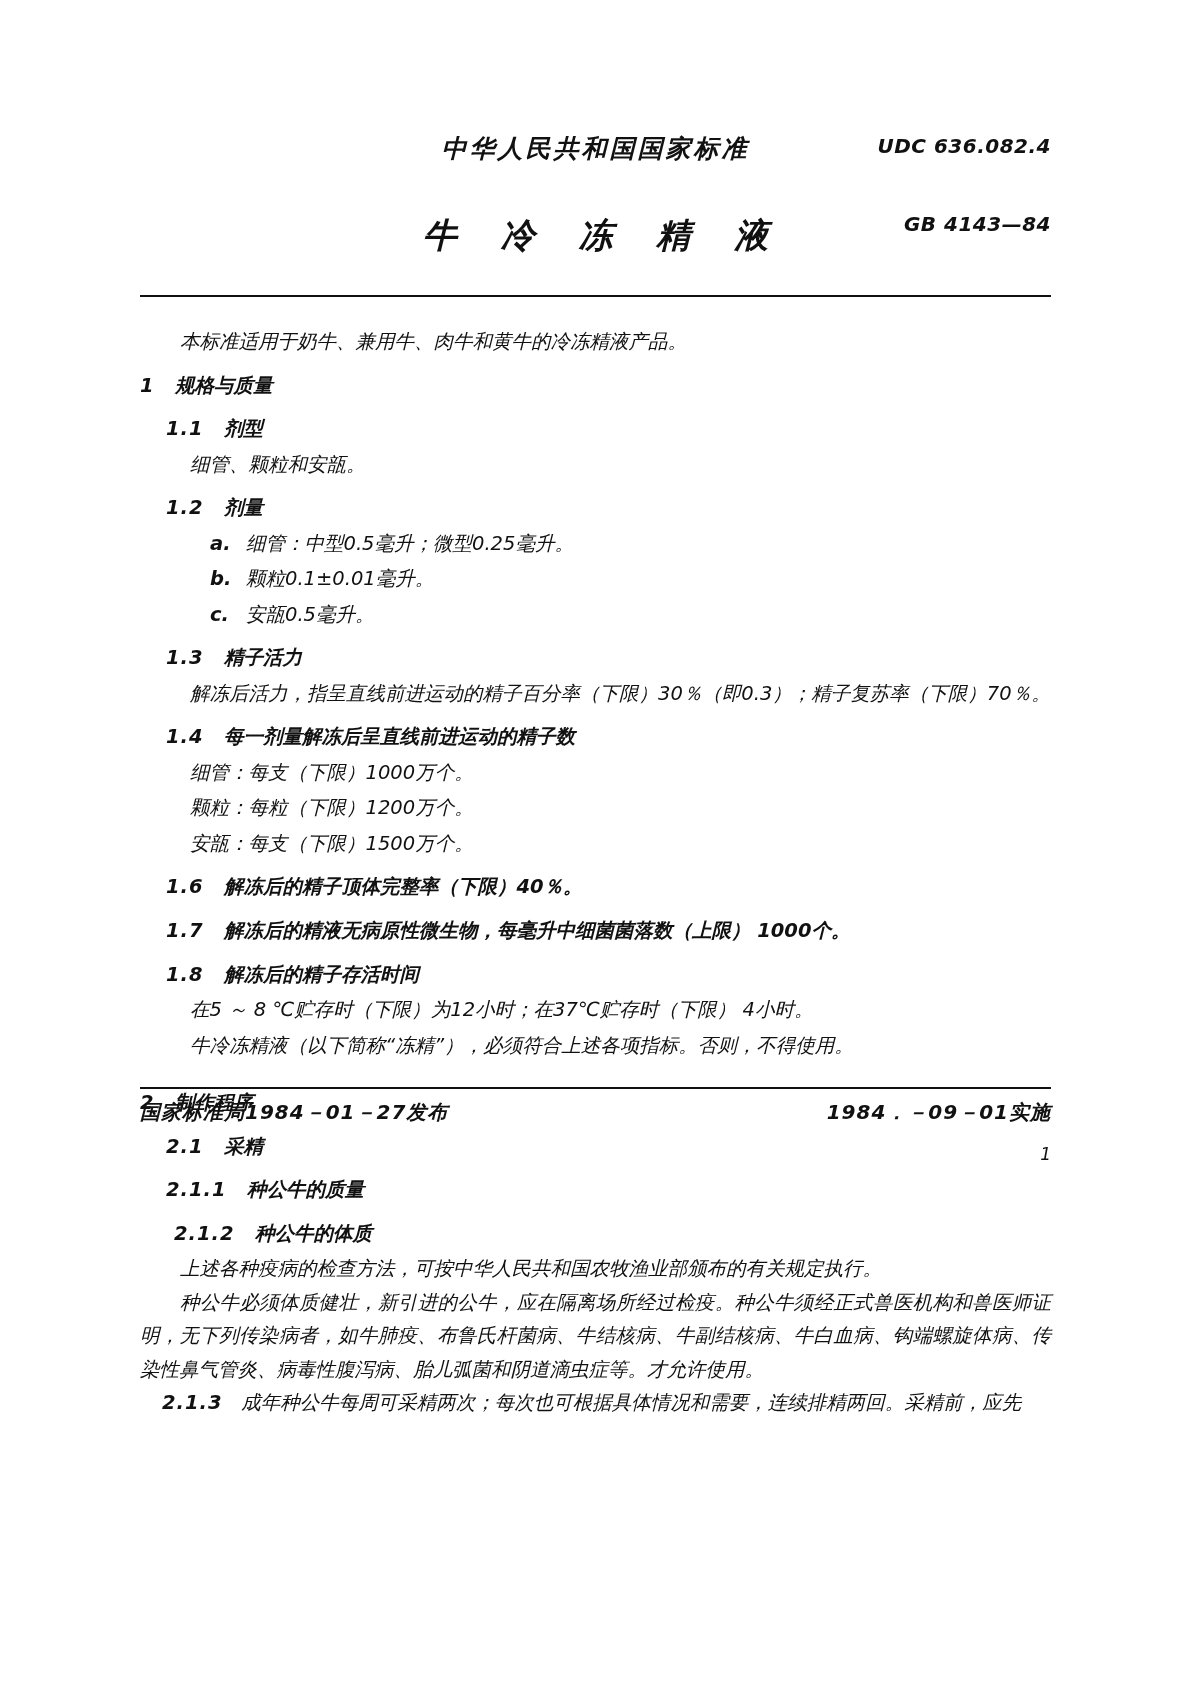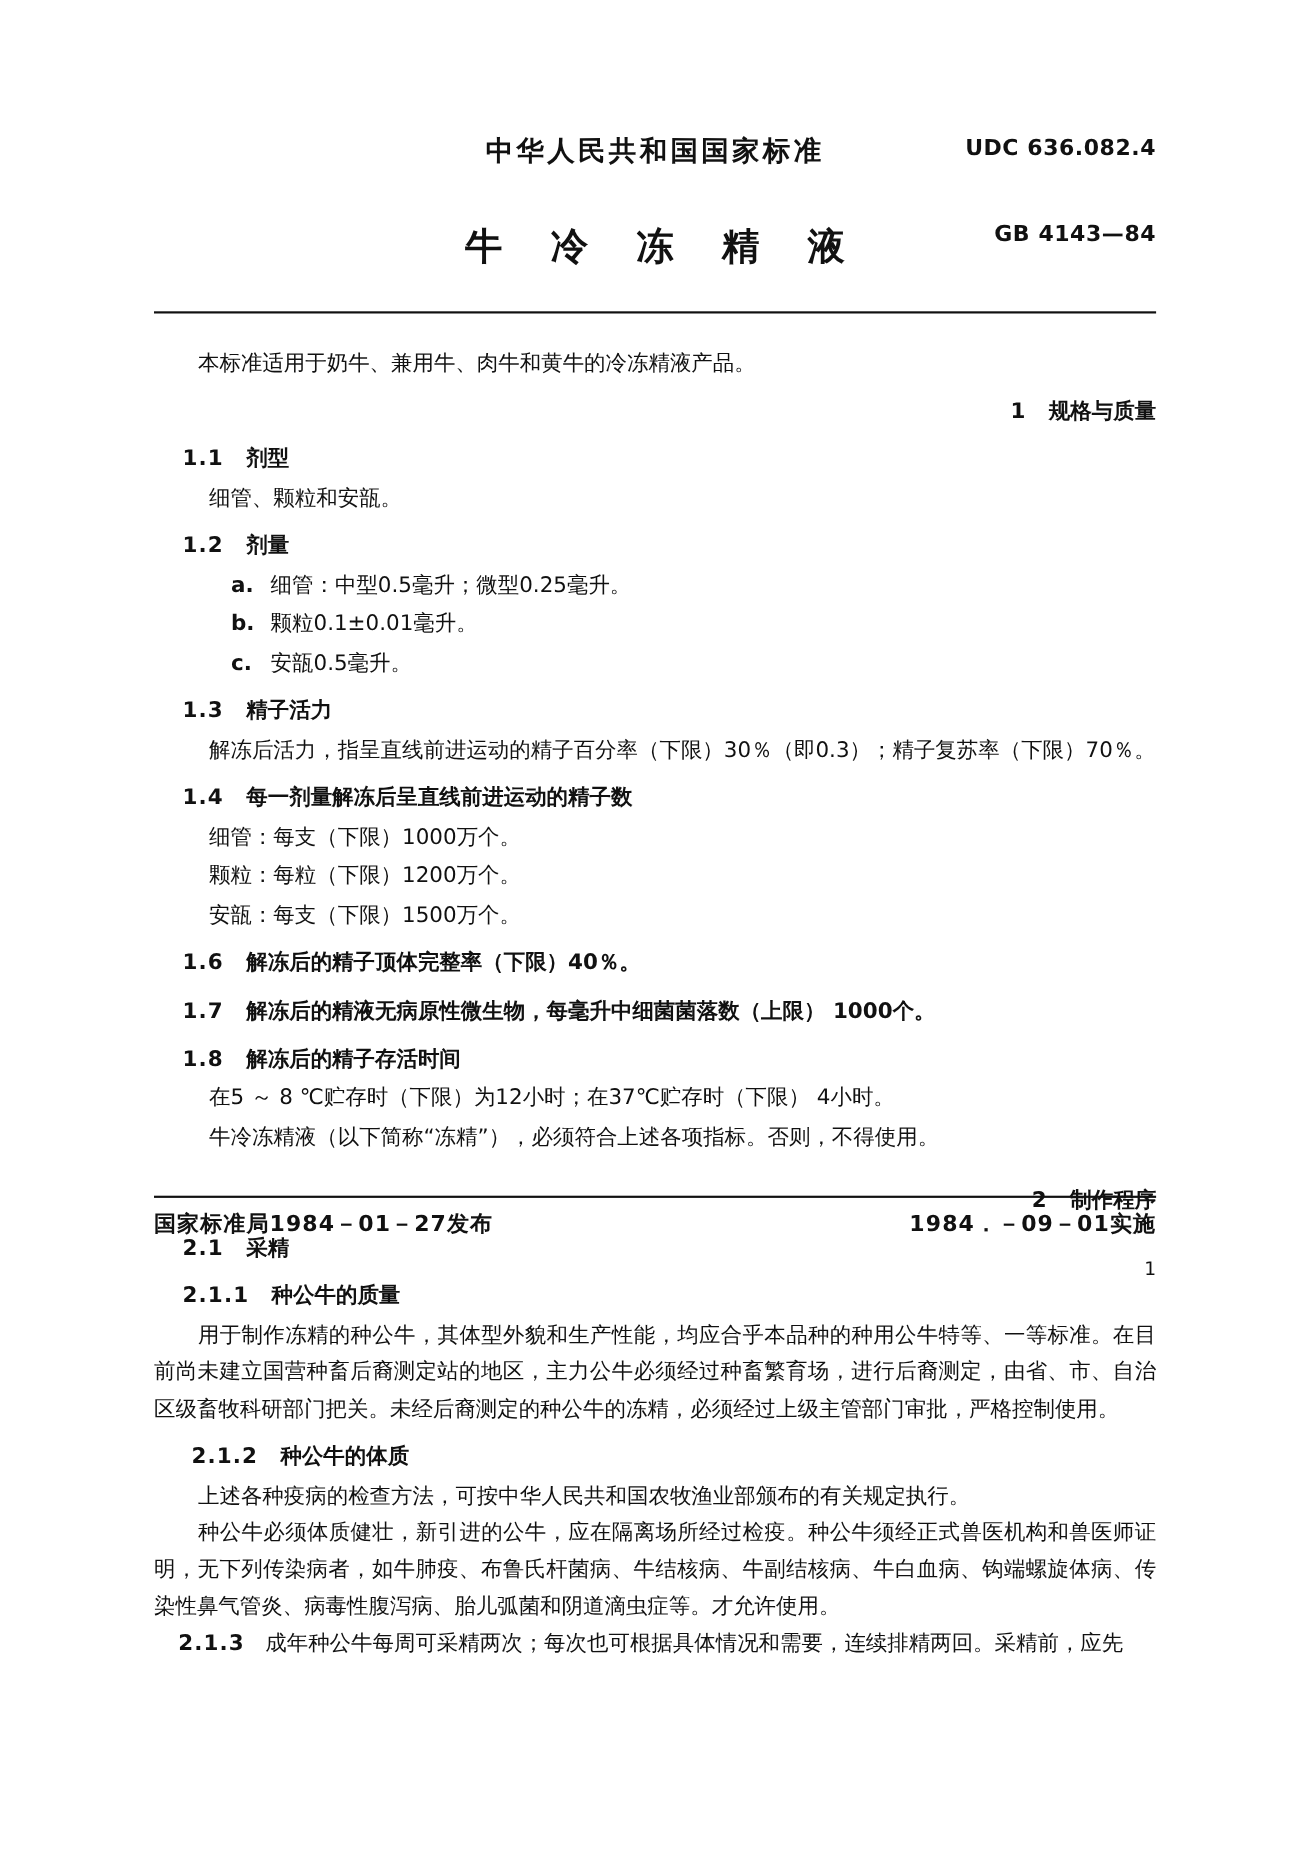--- a/index.html
+++ b/index.html
@@ -12,21 +12,22 @@
     height: 1684px;
     font-family: "DejaVu Sans", "Liberation Sans", sans-serif;
     color: #111;
     position: relative;
   }
   .page {
     position: relative;
     width: 1191px;
     height: 1234px;
     box-sizing: border-box;
-    padding: 0 140px;
+    padding: 12px 140px;
+    font-style: italic;
   }
 
   
   .header {
     position: relative;
     padding-top: 120px;
   }
   .header-title-cn {
     text-align: center;
     font-size: 25px;
@@ -83,21 +84,21 @@
   }
   .lvl-h {
     font-weight: bold;
     margin-top: 10px;
     margin-bottom: 2px;
   }
   .sec-num {
     font-weight: bold;
     letter-spacing: 1px;
   }
-  .h1 { margin-left: 0px; text-align: right; }
+  .h1 { margin-left: 0px; }
   .h2 { margin-left: 26px; }
   .h3 { margin-left: 26px; }
   .txt-i { margin-left: 50px; }
   .abc { margin-left: 70px; }
   .abc .lbl {
     font-weight: bold;
     display: inline-block;
     width: 36px;
   }
   .just {
@@ -216,21 +217,20 @@
 
     <p class="p lvl-h h2">
       <span class="sec-num">2.1</span>
       &nbsp;&nbsp;<span>采精</span>
     </p>
 
     <p class="p lvl-h h3">
       <span class="sec-num">2.1.1</span>
       &nbsp;&nbsp;<span>种公牛的质量</span>
     </p>
-    <p class="p para just">用于制作冻精的种公牛，其体型外貌和生产性能，均应合乎本品种的种用公牛特等、一等标准。在目前尚未建立国营种畜后裔测定站的地区，主力公牛必须经过种畜繁育场，进行后裔测定，由省、市、自治区级畜牧科研部门把关。未经后裔测定的种公牛的冻精，必须经过上级主管部门审批，严格控制使用。</p>
 
     <p class="p lvl-h h3" style="margin-left:34px">
       <span class="sec-num">2.1.2</span>
       &nbsp;&nbsp;<span>种公牛的体质</span>
     </p>
     <p class="p para just">上述各种疫病的检查方法，可按中华人民共和国农牧渔业部颁布的有关规定执行。</p>
     <p class="p para just">种公牛必须体质健壮，新引进的公牛，应在隔离场所经过检疫。种公牛须经正式兽医机构和兽医师证明，无下列传染病者，如牛肺疫、布鲁氏杆菌病、牛结核病、牛副结核病、牛白血病、钩端螺旋体病、传染性鼻气管炎、病毒性腹泻病、胎儿弧菌和阴道滴虫症等。才允许使用。</p>
 
     <p class="p just" style="margin-left:22px">
       <span class="sec-num">2.1.3</span>

